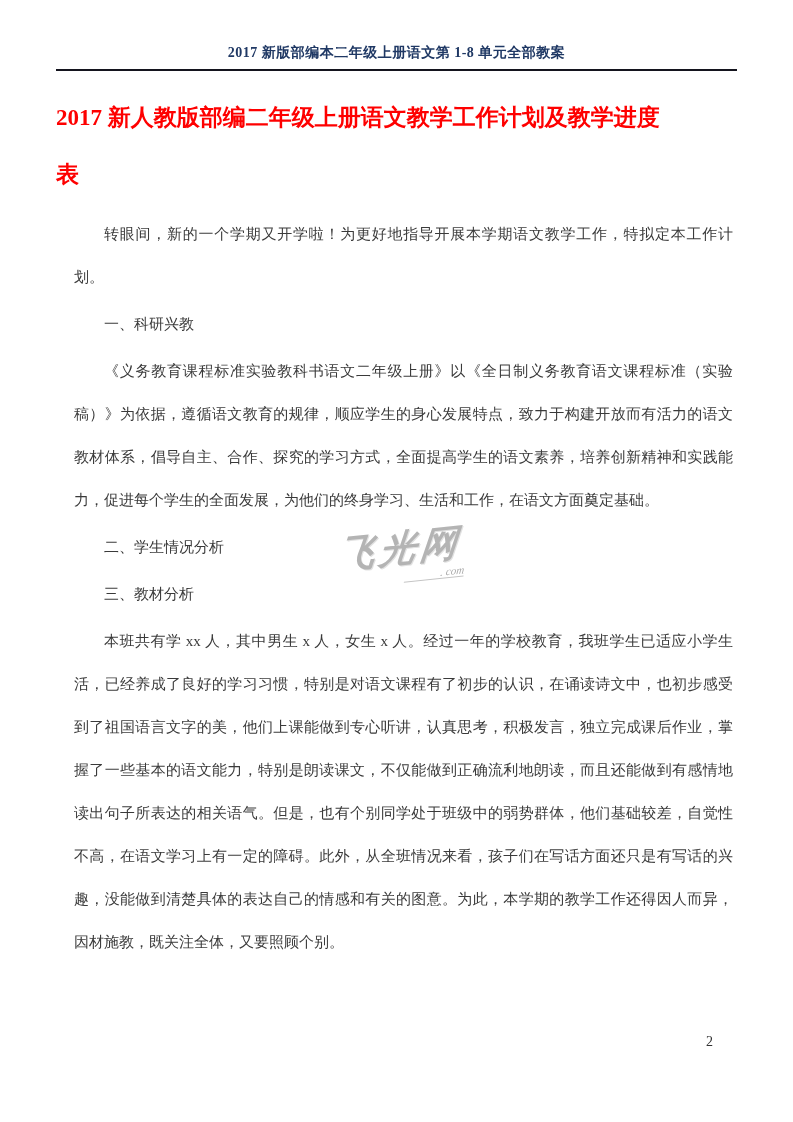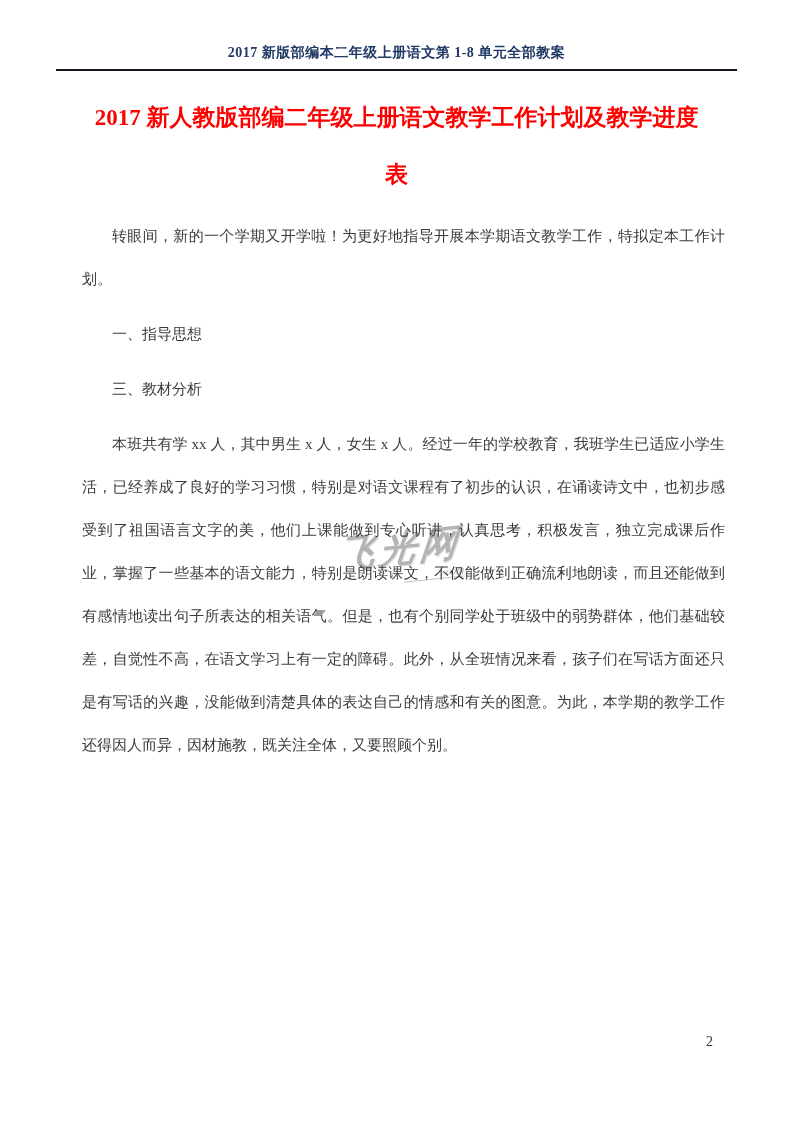--- a/index.html
+++ b/index.html
@@ -23,41 +23,41 @@
     color:#1f3864;
     padding-bottom:7px;
     border-bottom:2px solid #14141e;
     letter-spacing:0.5px;
   }
 
   
   .doc-title {
     margin-top:18px;
     margin-bottom:10px;
-    text-align:center;
+    text-align:left;
     color:#fe0000;
     font-weight:bold;
     font-size:23px;
     line-height:57px;
     position:relative;
     z-index:2;
   }
   .doc-title .title-line { display:block; }
 
   
   .doc-body {
     position:relative;
     z-index:2;
     padding-left:14px;
     color:#3a3a3a;
     font-size:15px;
     line-height:43px;
     text-align:justify;
   }
-  .doc-body p { text-indent:2em; margin:12px; }
+  .doc-body p { text-indent:2em; margin:4px; }
 
   
   .watermark {
     position:absolute;
     left:338px; top:524px;
     z-index:1;
     transform:rotate(-6deg) skewX(-12deg);
     pointer-events:none;
   }
   .watermark .wm-text {
@@ -102,20 +102,22 @@
     <span class="title-line">表</span>
   </div>
 
   <div class="watermark">
     <span class="wm-text">飞光网</span>
     <span class="wm-subtext">. com</span>
   </div>
 
   <div class="doc-body">
     <p>转眼间，新的一个学期又开学啦！为更好地指导开展本学期语文教学工作，特拟定本工作计划。</p>
-    <p>一、指导思想</p>
+    <p>一、科研兴教</p>
+    <p>《义务教育课程标准实验教科书语文二年级上册》以《全日制义务教育语文课程标准（实验稿）》为依据，遵循语文教育的规律，顺应学生的身心发展特点，致力于构建开放而有活力的语文教材体系，倡导自主、合作、探究的学习方式，全面提高学生的语文素养，培养创新精神和实践能力，促进每个学生的全面发展，为他们的终身学习、生活和工作，在语文方面奠定基础。</p>
+    <p>二、学生情况分析</p>
     <p>三、教材分析</p>
     <p>本班共有学 xx 人，其中男生 x 人，女生 x 人。经过一年的学校教育，我班学生已适应小学生活，已经养成了良好的学习习惯，特别是对语文课程有了初步的认识，在诵读诗文中，也初步感受到了祖国语言文字的美，他们上课能做到专心听讲，认真思考，积极发言，独立完成课后作业，掌握了一些基本的语文能力，特别是朗读课文，不仅能做到正确流利地朗读，而且还能做到有感情地读出句子所表达的相关语气。但是，也有个别同学处于班级中的弱势群体，他们基础较差，自觉性不高，在语文学习上有一定的障碍。此外，从全班情况来看，孩子们在写话方面还只是有写话的兴趣，没能做到清楚具体的表达自己的情感和有关的图意。为此，本学期的教学工作还得因人而异，因材施教，既关注全体，又要照顾个别。</p>
   </div>
 
   <div class="page-number">2</div>
 
 </div>
 
 </body></html>

